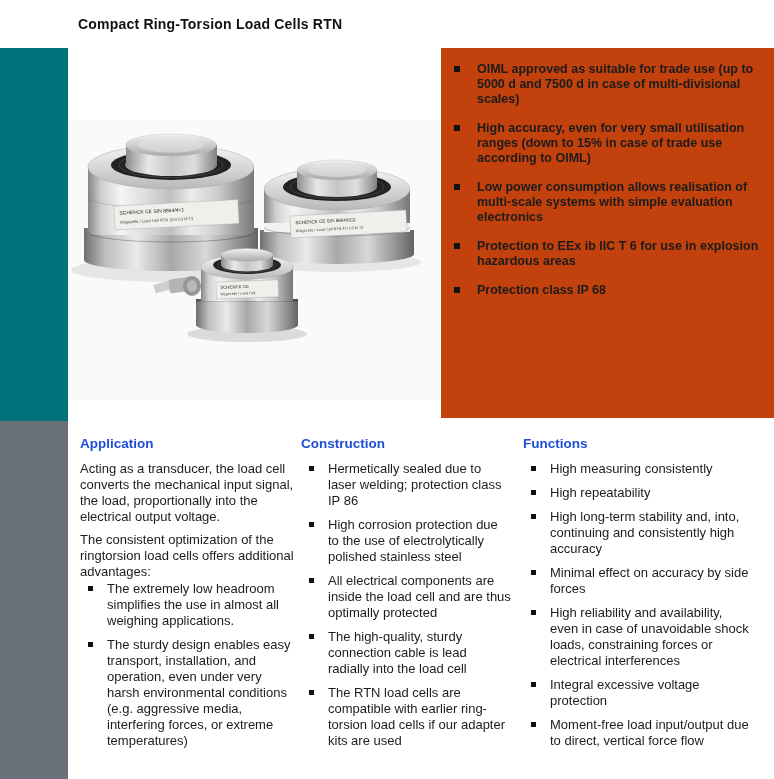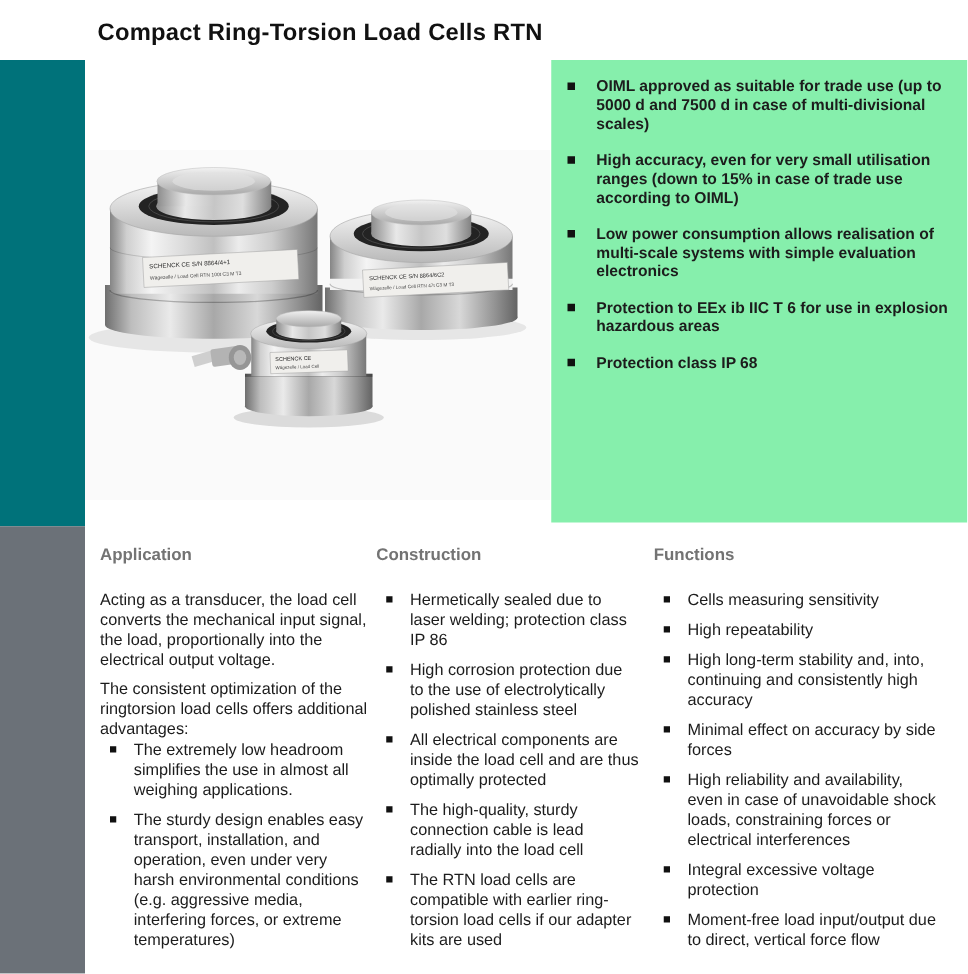--- a/index.html
+++ b/index.html
@@ -1,35 +1,35 @@
 <!DOCTYPE html>
 <html><head>
 <meta charset="utf-8">
 <style>
   html,body{margin:0;padding:0;background:#ffffff;}
   .page{position:relative;width:774px;height:779px;background:#ffffff;overflow:hidden;
         font-family:"Liberation Sans",sans-serif;color:#1c1c1c;}
-  .title{position:absolute;left:78px;top:16px;margin:0;font-size:19px;font-weight:bold;
+  .title{position:absolute;left:78px;top:16px;margin:0;font-size:14px;font-weight:bold;
          letter-spacing:.2px;color:#111;}
   .bar-teal{position:absolute;left:0;top:48px;width:68px;height:373px;background:#00727a;}
   .bar-slate{position:absolute;left:0;top:421px;width:68px;height:358px;background:#6b7178;}
 
   .photo{position:absolute;left:68px;top:120px;width:372px;height:280px;}
 
-  .features{position:absolute;left:441px;top:48px;width:333px;height:370px;background:#86efac;
+  .features{position:absolute;left:441px;top:48px;width:333px;height:370px;background:#c2410c;
             box-sizing:border-box;padding:14px 10px 16px 36px;}
   .feat-item{position:relative;width:292px;margin-bottom:14px;font-weight:bold;
              font-size:12.5px;line-height:15px;}
   .feat-item .sq{position:absolute;left:-23px;top:4px;width:6px;height:6px;background:#111;}
 
   .col{position:absolute;top:436px;font-size:13px;line-height:16px;}
   #col-app{left:80px;width:214px;}
   #col-con{left:301px;width:210px;}
   #col-fun{left:523px;width:230px;}
-  .col h3{font-size:13.5px;font-weight:bold;margin:0 0 20px 0;color:#737373;}
+  .col h3{font-size:13.5px;font-weight:bold;margin:0 0 9px 0;color:#1d4ed8;}
   .col p{margin:0 0 7px 0;}
   #col-app .p2{margin-bottom:1px;}
   .li{position:relative;padding-left:27px;margin-bottom:8px;}
   .li .sq{position:absolute;left:8px;top:5px;width:5px;height:5px;background:#111;}
 </style>
 </head>
 <body>
 
 <div class="page">
 
@@ -205,21 +205,21 @@
     <div class="li">
       <span class="sq"></span>
       <span>The RTN load cells are compatible with earlier ring-torsion load cells if our adapter kits are used</span>
     </div>
   </section>
 
   <section class="col" id="col-fun">
     <h3>Functions</h3>
     <div class="li">
       <span class="sq"></span>
-      <span>Cells measuring sensitivity</span>
+      <span>High measuring consistently</span>
     </div>
     <div class="li">
       <span class="sq"></span>
       <span>High repeatability</span>
     </div>
     <div class="li">
       <span class="sq"></span>
       <span>High long-term stability and, into, continuing and consistently high accuracy</span>
     </div>
     <div class="li">

